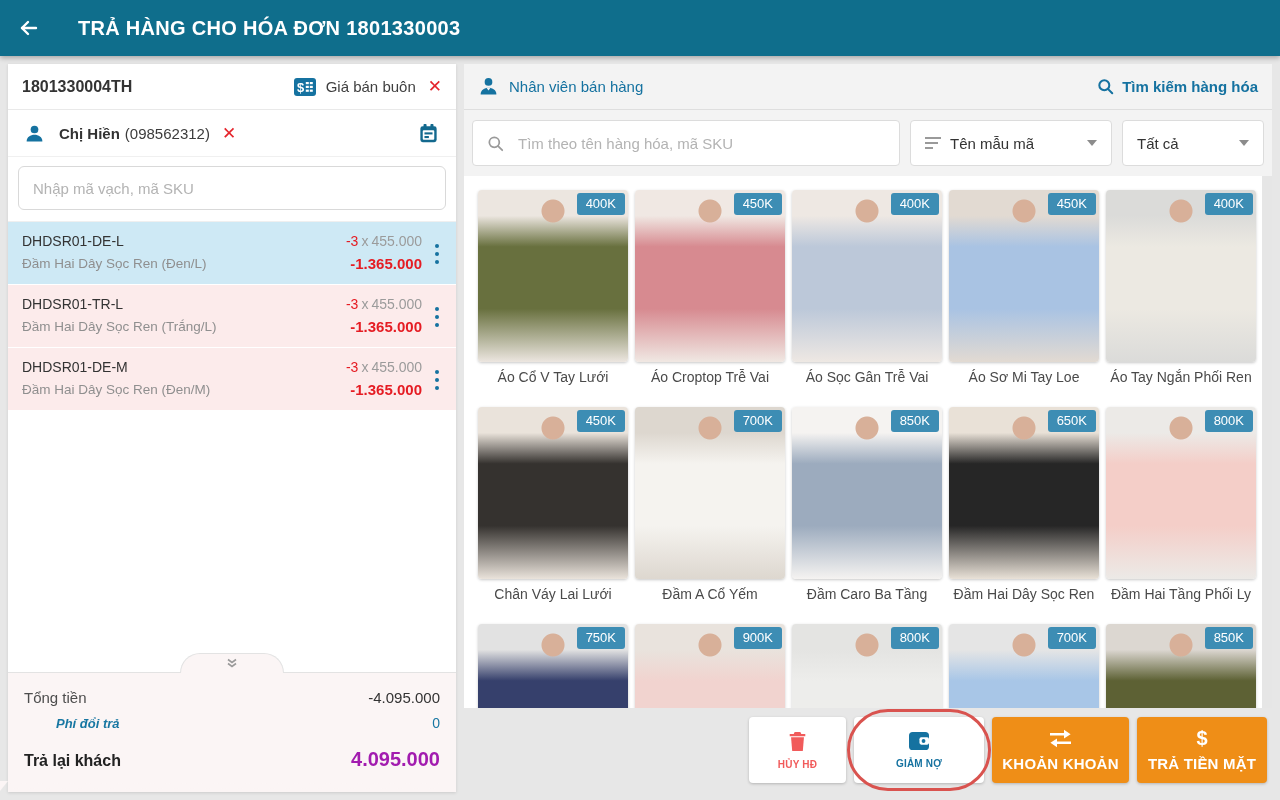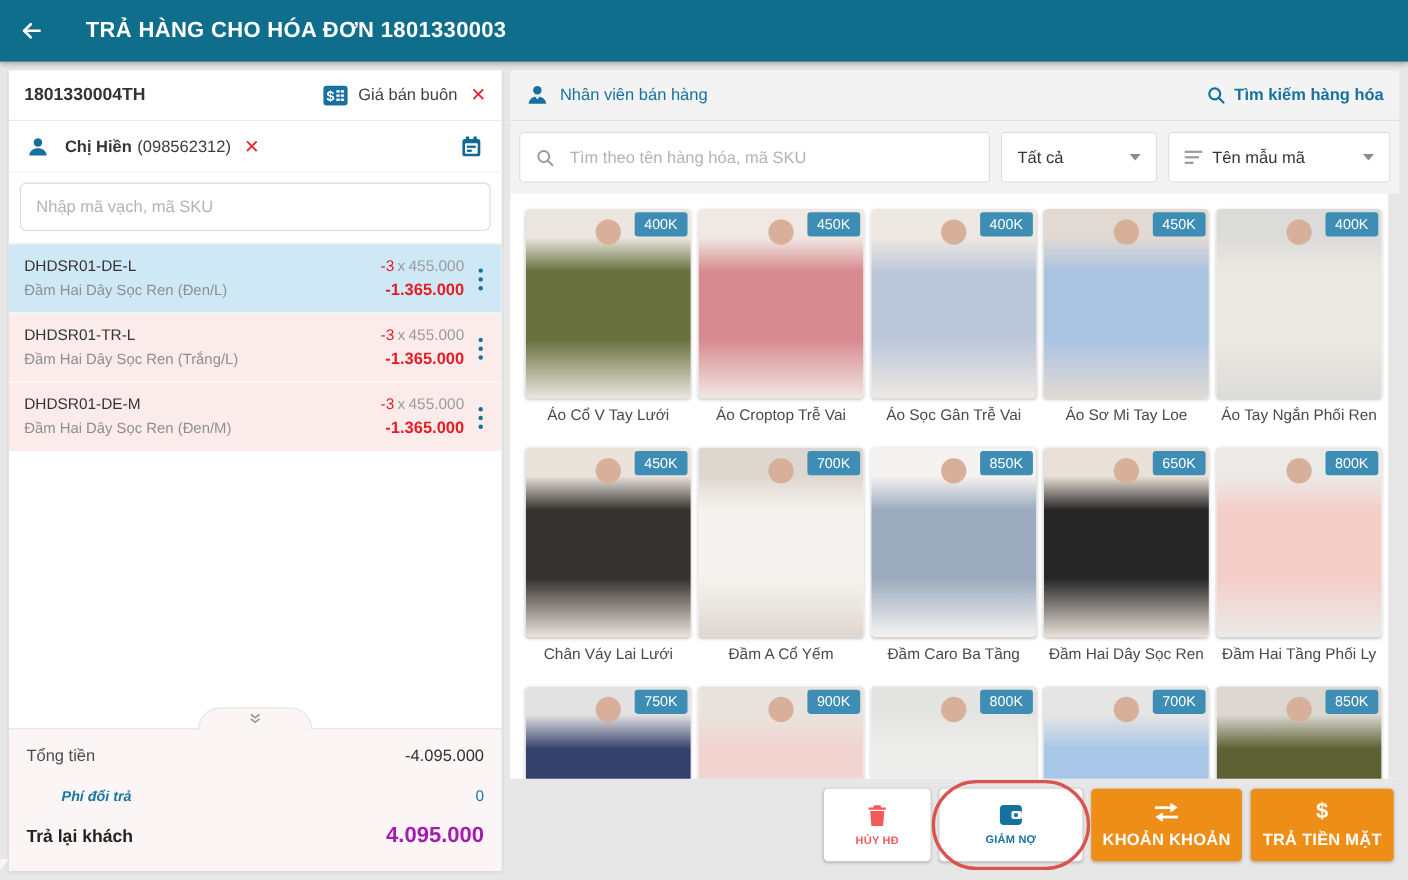--- a/index.html
+++ b/index.html
@@ -44,21 +44,21 @@
   .item-qtyline .sep{margin:0 3px;}
   .item-total{font-size:15px;font-weight:bold;color:#E51C23;margin-top:6px;}
   .kebab{width:30px;display:flex;flex-direction:column;align-items:center;justify-content:center;gap:4px;cursor:pointer;}
   .kebab i{width:4px;height:4px;border-radius:50%;background:#1572A0;display:block;}
 
   .totals{position:relative;background:#FBF5F5;border-top:1px solid #E3E3E3;padding:16px 16px 0;}
   .collapse-bump{position:absolute;top:-20px;left:50%;transform:translateX(-50%);width:104px;height:20px;background:#FBF5F5;border:1px solid #E3E3E3;border-bottom:none;border-radius:52px 52px 0 0;display:flex;align-items:center;justify-content:center;cursor:pointer;}
   .totals-row{display:flex;justify-content:space-between;align-items:baseline;}
   .t-label{font-size:15px;color:#4D4D4D;}
   .t-value{font-size:15px;color:#333;}
-  .fee-row{margin-top:19px;padding-left:32px;align-items:flex-end;}
+  .fee-row{margin-top:9px;padding-left:32px;align-items:flex-end;}
   .fee-label{font-size:13px;font-style:italic;font-weight:bold;color:#1877A2;cursor:pointer;}
   .fee-value{font-size:14px;color:#1877A2;}
   .refund-row{margin-top:17px;padding-bottom:10px;}
   .refund-label{font-size:16px;font-weight:bold;color:#222;}
   .refund-value{font-size:20px;font-weight:bold;color:#a21caf;}
   .sawtooth{display:block;width:100%;height:11px;margin:0 -16px;}
   .sawtooth-wrap{margin:0 -16px;}
 
   
   .right-panel{flex:1;display:flex;flex-direction:column;min-width:0;}
@@ -283,31 +283,31 @@
       <div class="filter-row">
         <div class="search-box">
           <span class="mag">
             <svg width="19" height="19" viewBox="0 0 24 24" fill="none" stroke="currentColor" stroke-width="2.2" stroke-linecap="round">
                 <circle cx="10.5" cy="10.5" r="6.3"></circle>
                 <line x1="15.3" y1="15.3" x2="20.5" y2="20.5"></line>
               </svg>
           </span>
           <input type="text" placeholder="Tìm theo tên hàng hóa, mã SKU" style="">
         </div>
+        <div class="dropdown dd-sort">
+          <span class="sort-icon">
+              <i></i>
+              <i></i>
+              <i></i>
+            </span>
+          <span>Tên mẫu mã</span>
+          <span class="caret"></span>
+        </div>
         <div class="dropdown dd-cat">
           <span>Tất cả</span>
-          <span class="caret"></span>
-        </div>
-        <div class="dropdown dd-sort">
-          <span class="sort-icon">
-              <i></i>
-              <i></i>
-              <i></i>
-            </span>
-          <span>Tên mẫu mã</span>
           <span class="caret"></span>
         </div>
       </div>
 
       <div class="grid-wrap">
         <div class="grid">
             <div class="card">
               <div class="thumb" style="--b:#ECE6E0;--c:#68703E">
                 <span class="badge">400K</span>
               </div>

